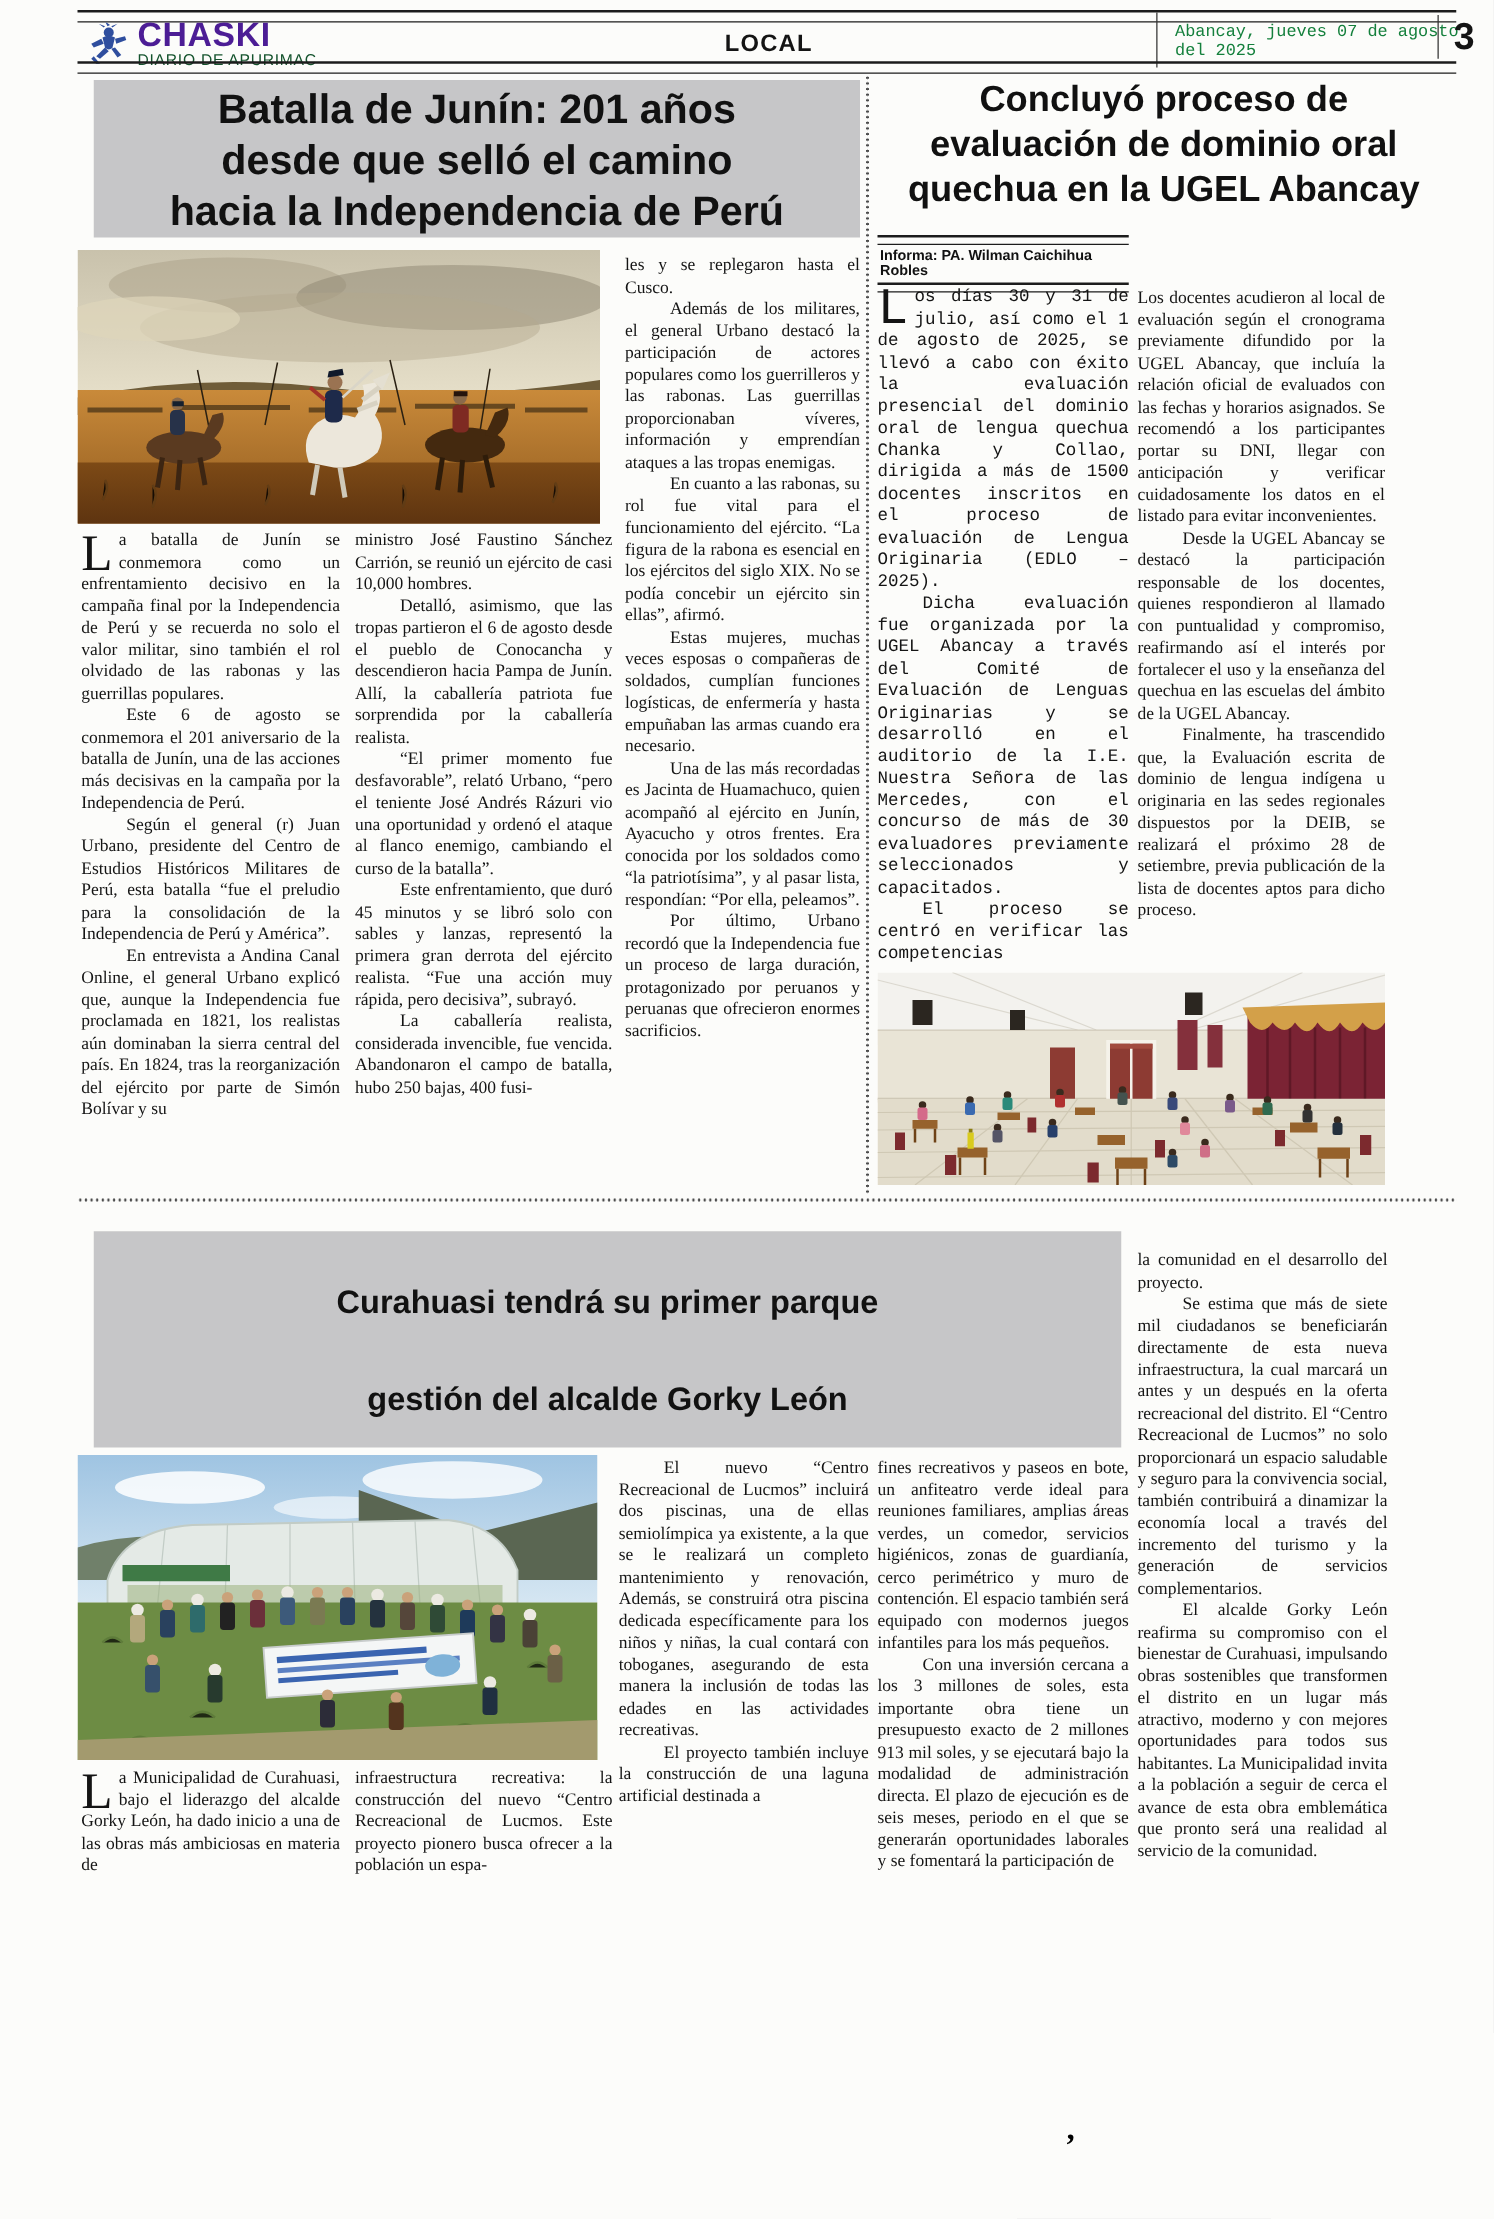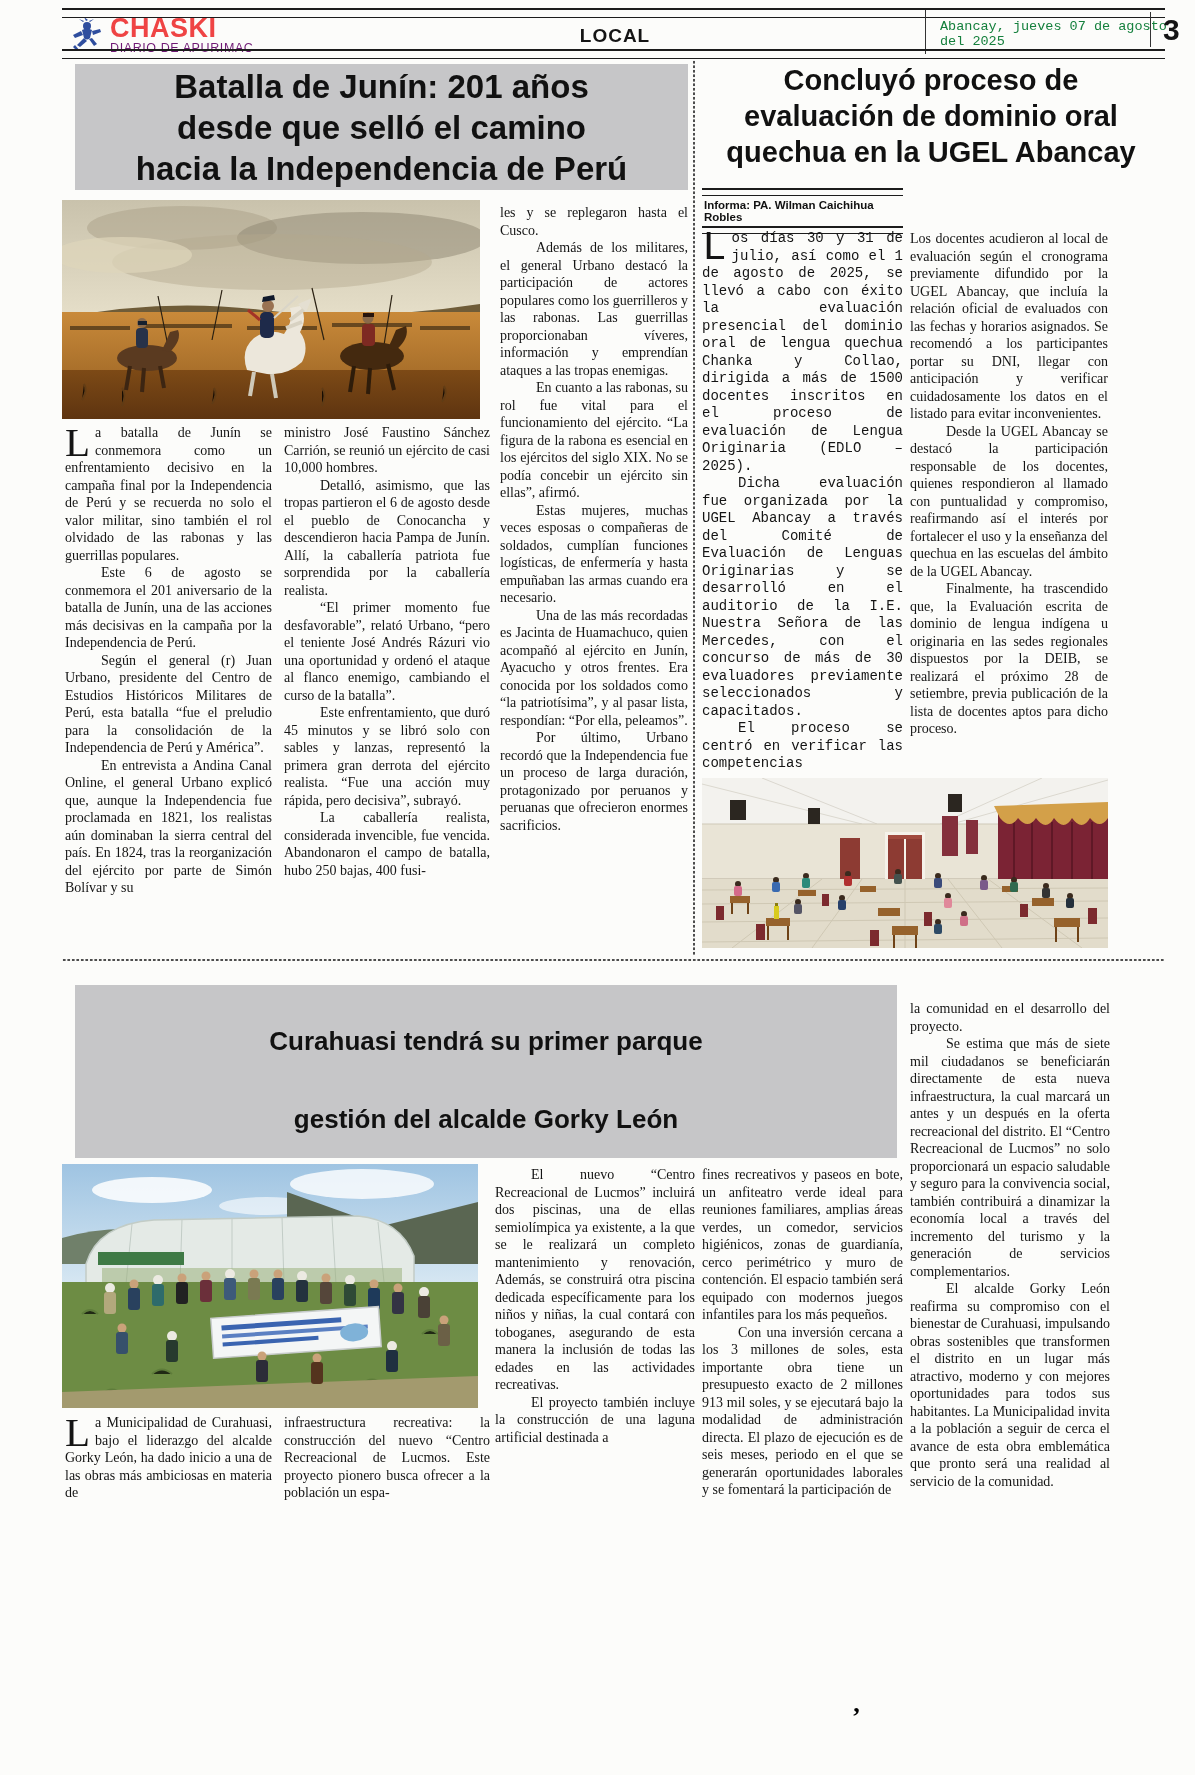--- a/index.html
+++ b/index.html
@@ -4,22 +4,22 @@
 <style>
   html,body{margin:0;padding:0;background:#e9e9e9;}
   #page{position:relative;width:1195px;height:1775px;background:#fcfcfa;margin:0 auto;
         font-family:"Liberation Serif",serif;color:#141414;overflow:hidden;}
   .abs{position:absolute;}
 
   
   .rule-double{position:absolute;left:62px;width:1103px;height:7px;
     border-top:2.5px solid #1c1c1c;border-bottom:1.5px solid #1c1c1c;}
   #masthead-brand{font-family:"Liberation Sans",sans-serif;font-weight:bold;font-size:27px;
-    letter-spacing:.5px;line-height:26px;color:#ef4444;}
-  #masthead-tagline{font-family:"Liberation Sans",sans-serif;font-size:12.5px;letter-spacing:.6px;color:#701a75;text-align:right;}
+    letter-spacing:.5px;line-height:26px;color:#4c1d95;}
+  #masthead-tagline{font-family:"Liberation Sans",sans-serif;font-size:12.5px;letter-spacing:.6px;color:#14532d;text-align:right;}
   #section-label{font-family:"Liberation Sans",sans-serif;font-weight:bold;font-size:19px;letter-spacing:1px;}
   #header-date{font-family:Liberation Mono, monospace;font-size:13.5px;color:#15803d;
     border-left:1.5px solid #333;padding:9px 10px 9px 14px;}
   #page-number{font-family:"Liberation Sans",sans-serif;font-weight:bold;font-size:30px;
     border-left:1.5px solid #333;padding:1px 0 0 12px;}
 
   
   .titlebox{background:#c6c6c8;}
   .headline p{margin:0;text-align:center;font-family:"Liberation Sans",sans-serif;font-weight:bold;color:#111;}
   #a1-title p{font-size:33px;line-height:41px;}

